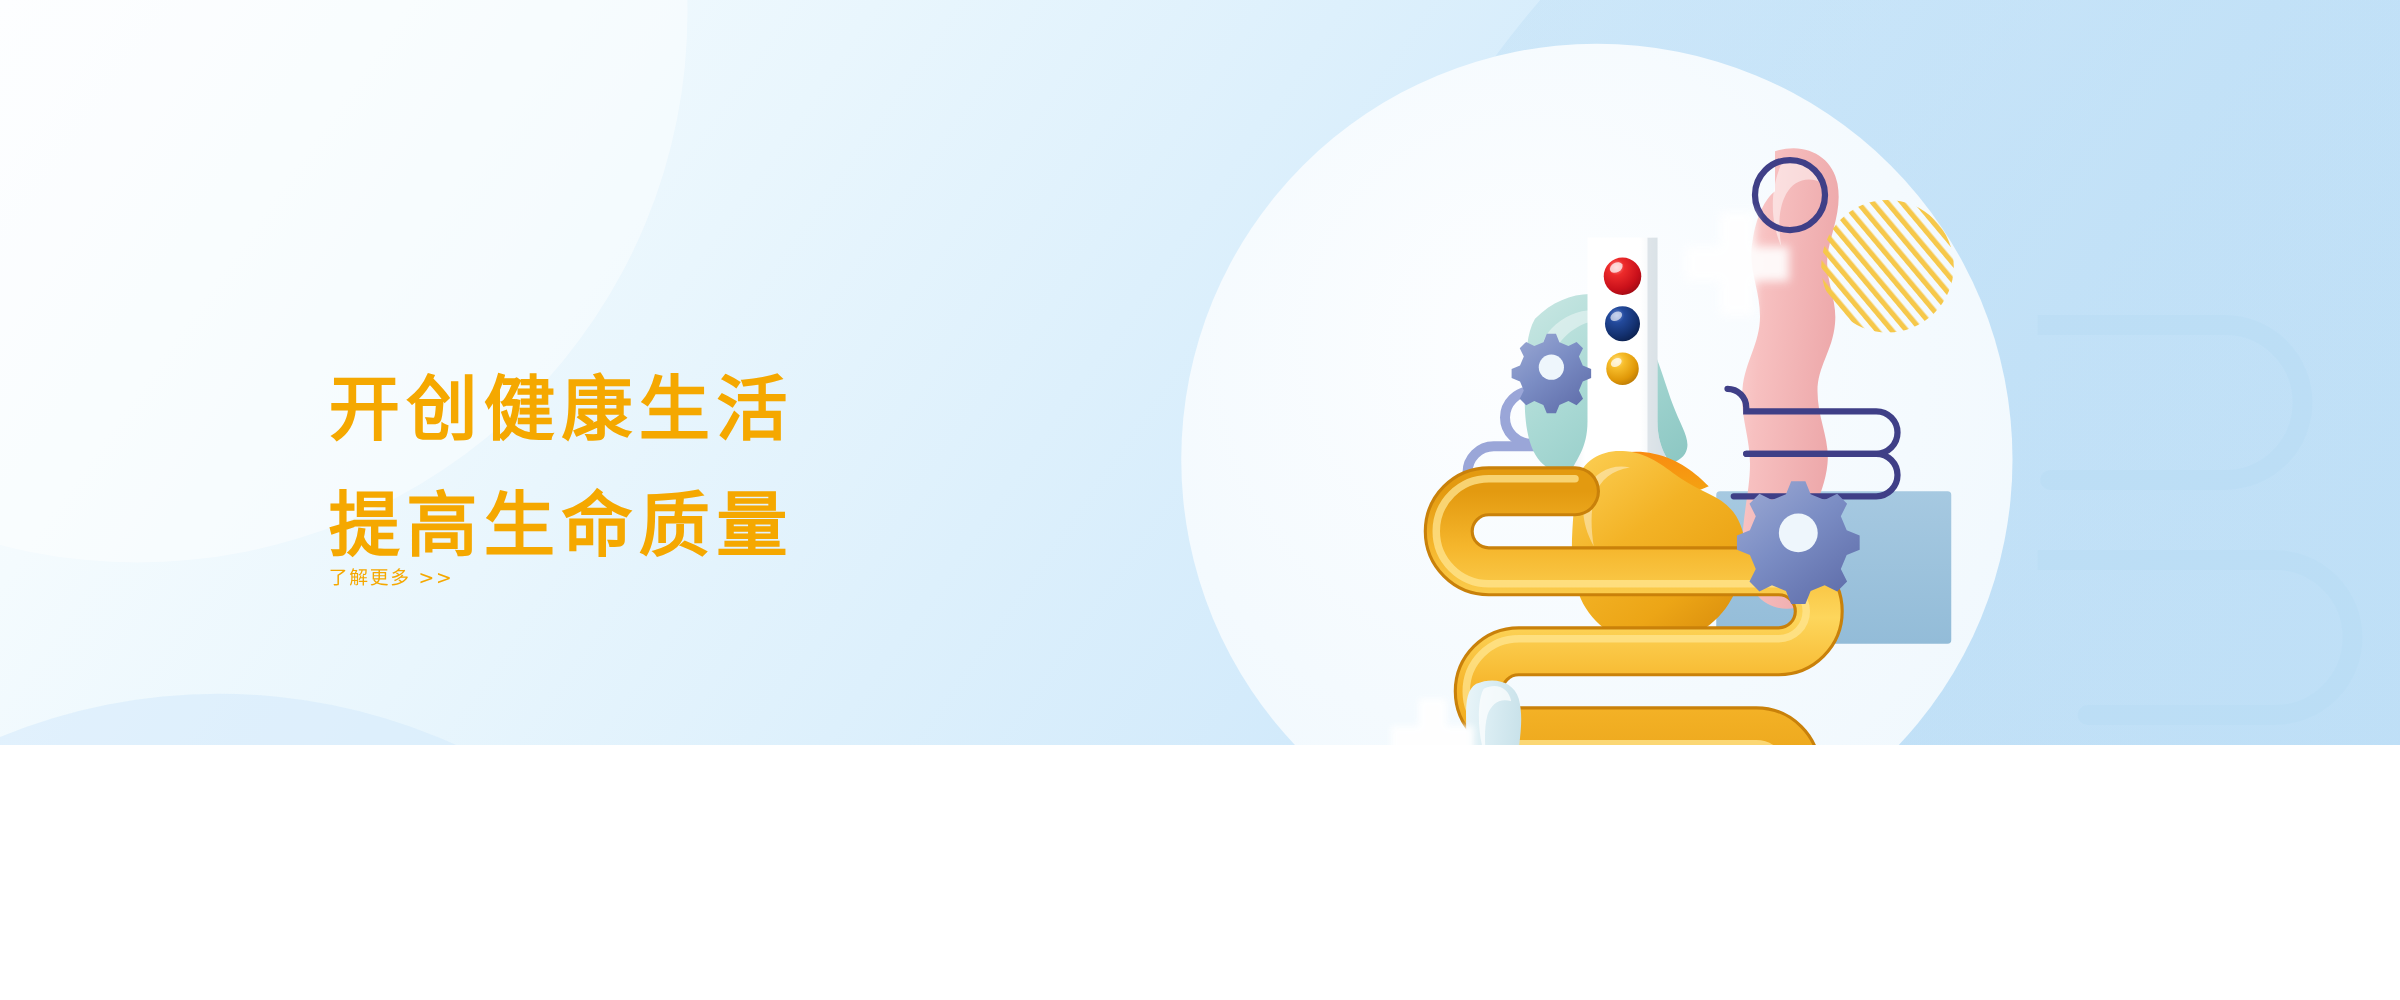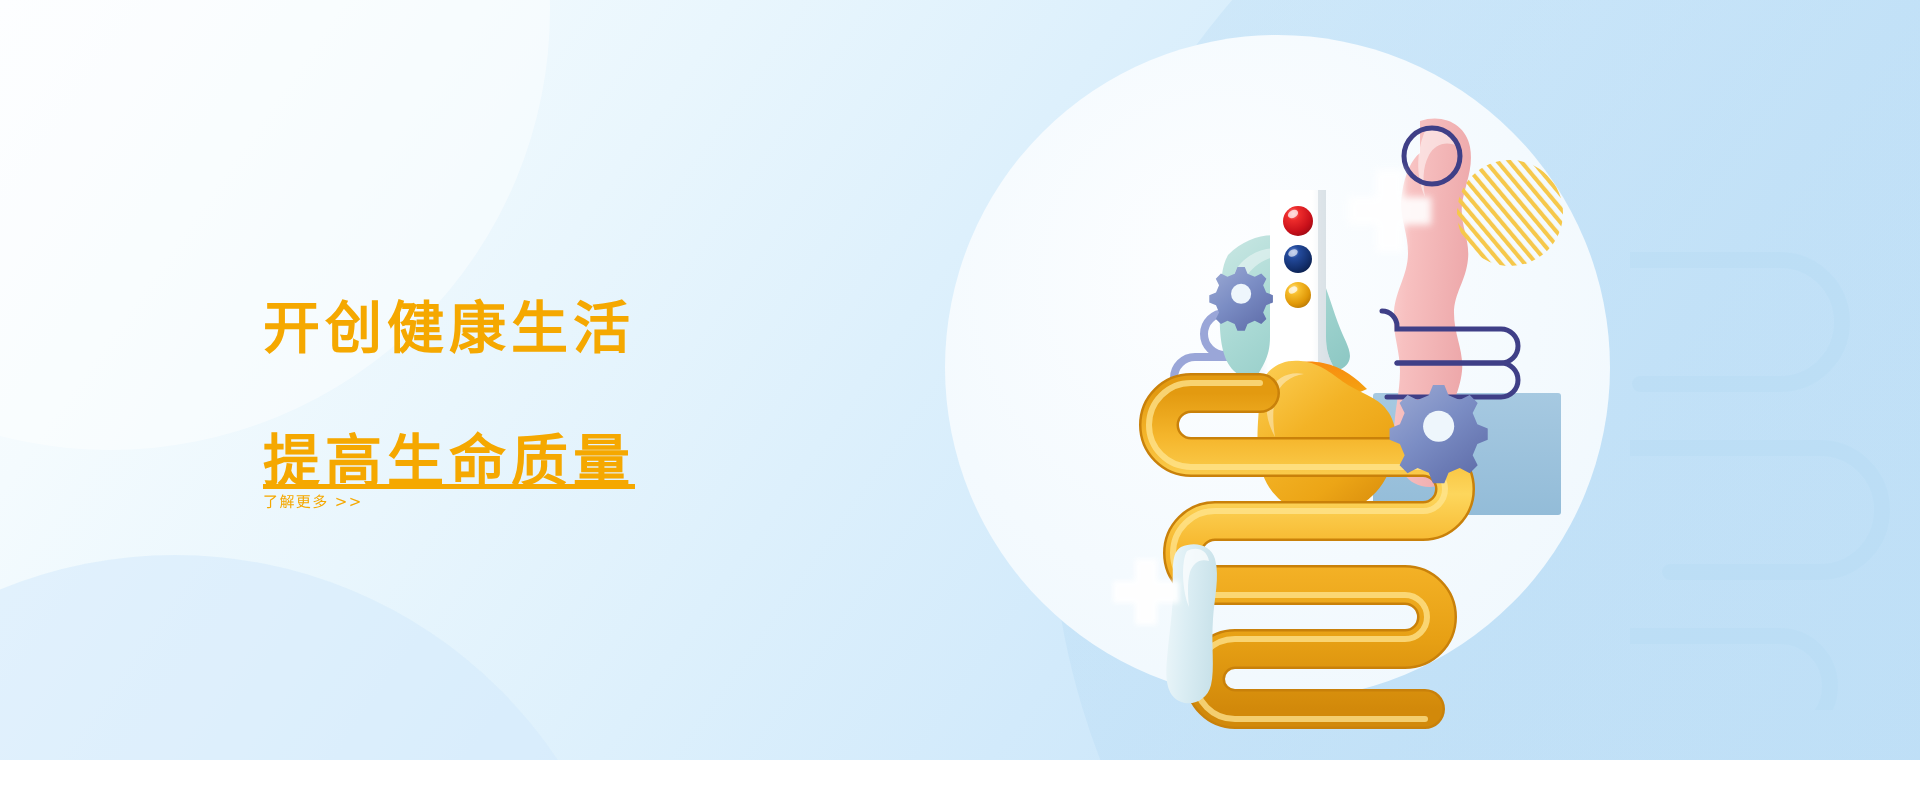--- a/index.html
+++ b/index.html
@@ -9,21 +9,21 @@
     background: #ffffff;
   }
   body {
     font-family: "Liberation Sans", "DejaVu Sans", sans-serif;
   }
 
   
   #banner {
     position: relative;
     width: 1920px;
-    height: 760px;
+    height: 596px;
     overflow: hidden;
     background: linear-gradient(125deg,
                 #fbfdff  0%,
                 #f4fbfe 14%,
                 #e9f6fd 30%,
                 #ddf0fc 46%,
                 #d2eafb 62%,
                 #c9e5f9 78%,
                 #c4e2f8 100%);
   }
@@ -77,21 +77,21 @@
   }
   .headline {
     color: #f5a800;
     font-size: 57px;
     font-weight: bold;
     letter-spacing: 5px;
     line-height: 1.0;
     white-space: nowrap;
     font-family: "DejaVu Sans", "Liberation Sans", sans-serif;
   }
-  #headline-2 { margin-top: 76px; text-decoration: underline; }
+  #headline-2 { margin-top: 36px; }
 
   #more-link {
     display: inline-block;
     color: #f5a800;
     font-size: 15px;
     letter-spacing: 1.4px;
     text-decoration: none;
     font-family: "DejaVu Sans", "Liberation Sans", sans-serif;
     cursor: pointer;
   }

